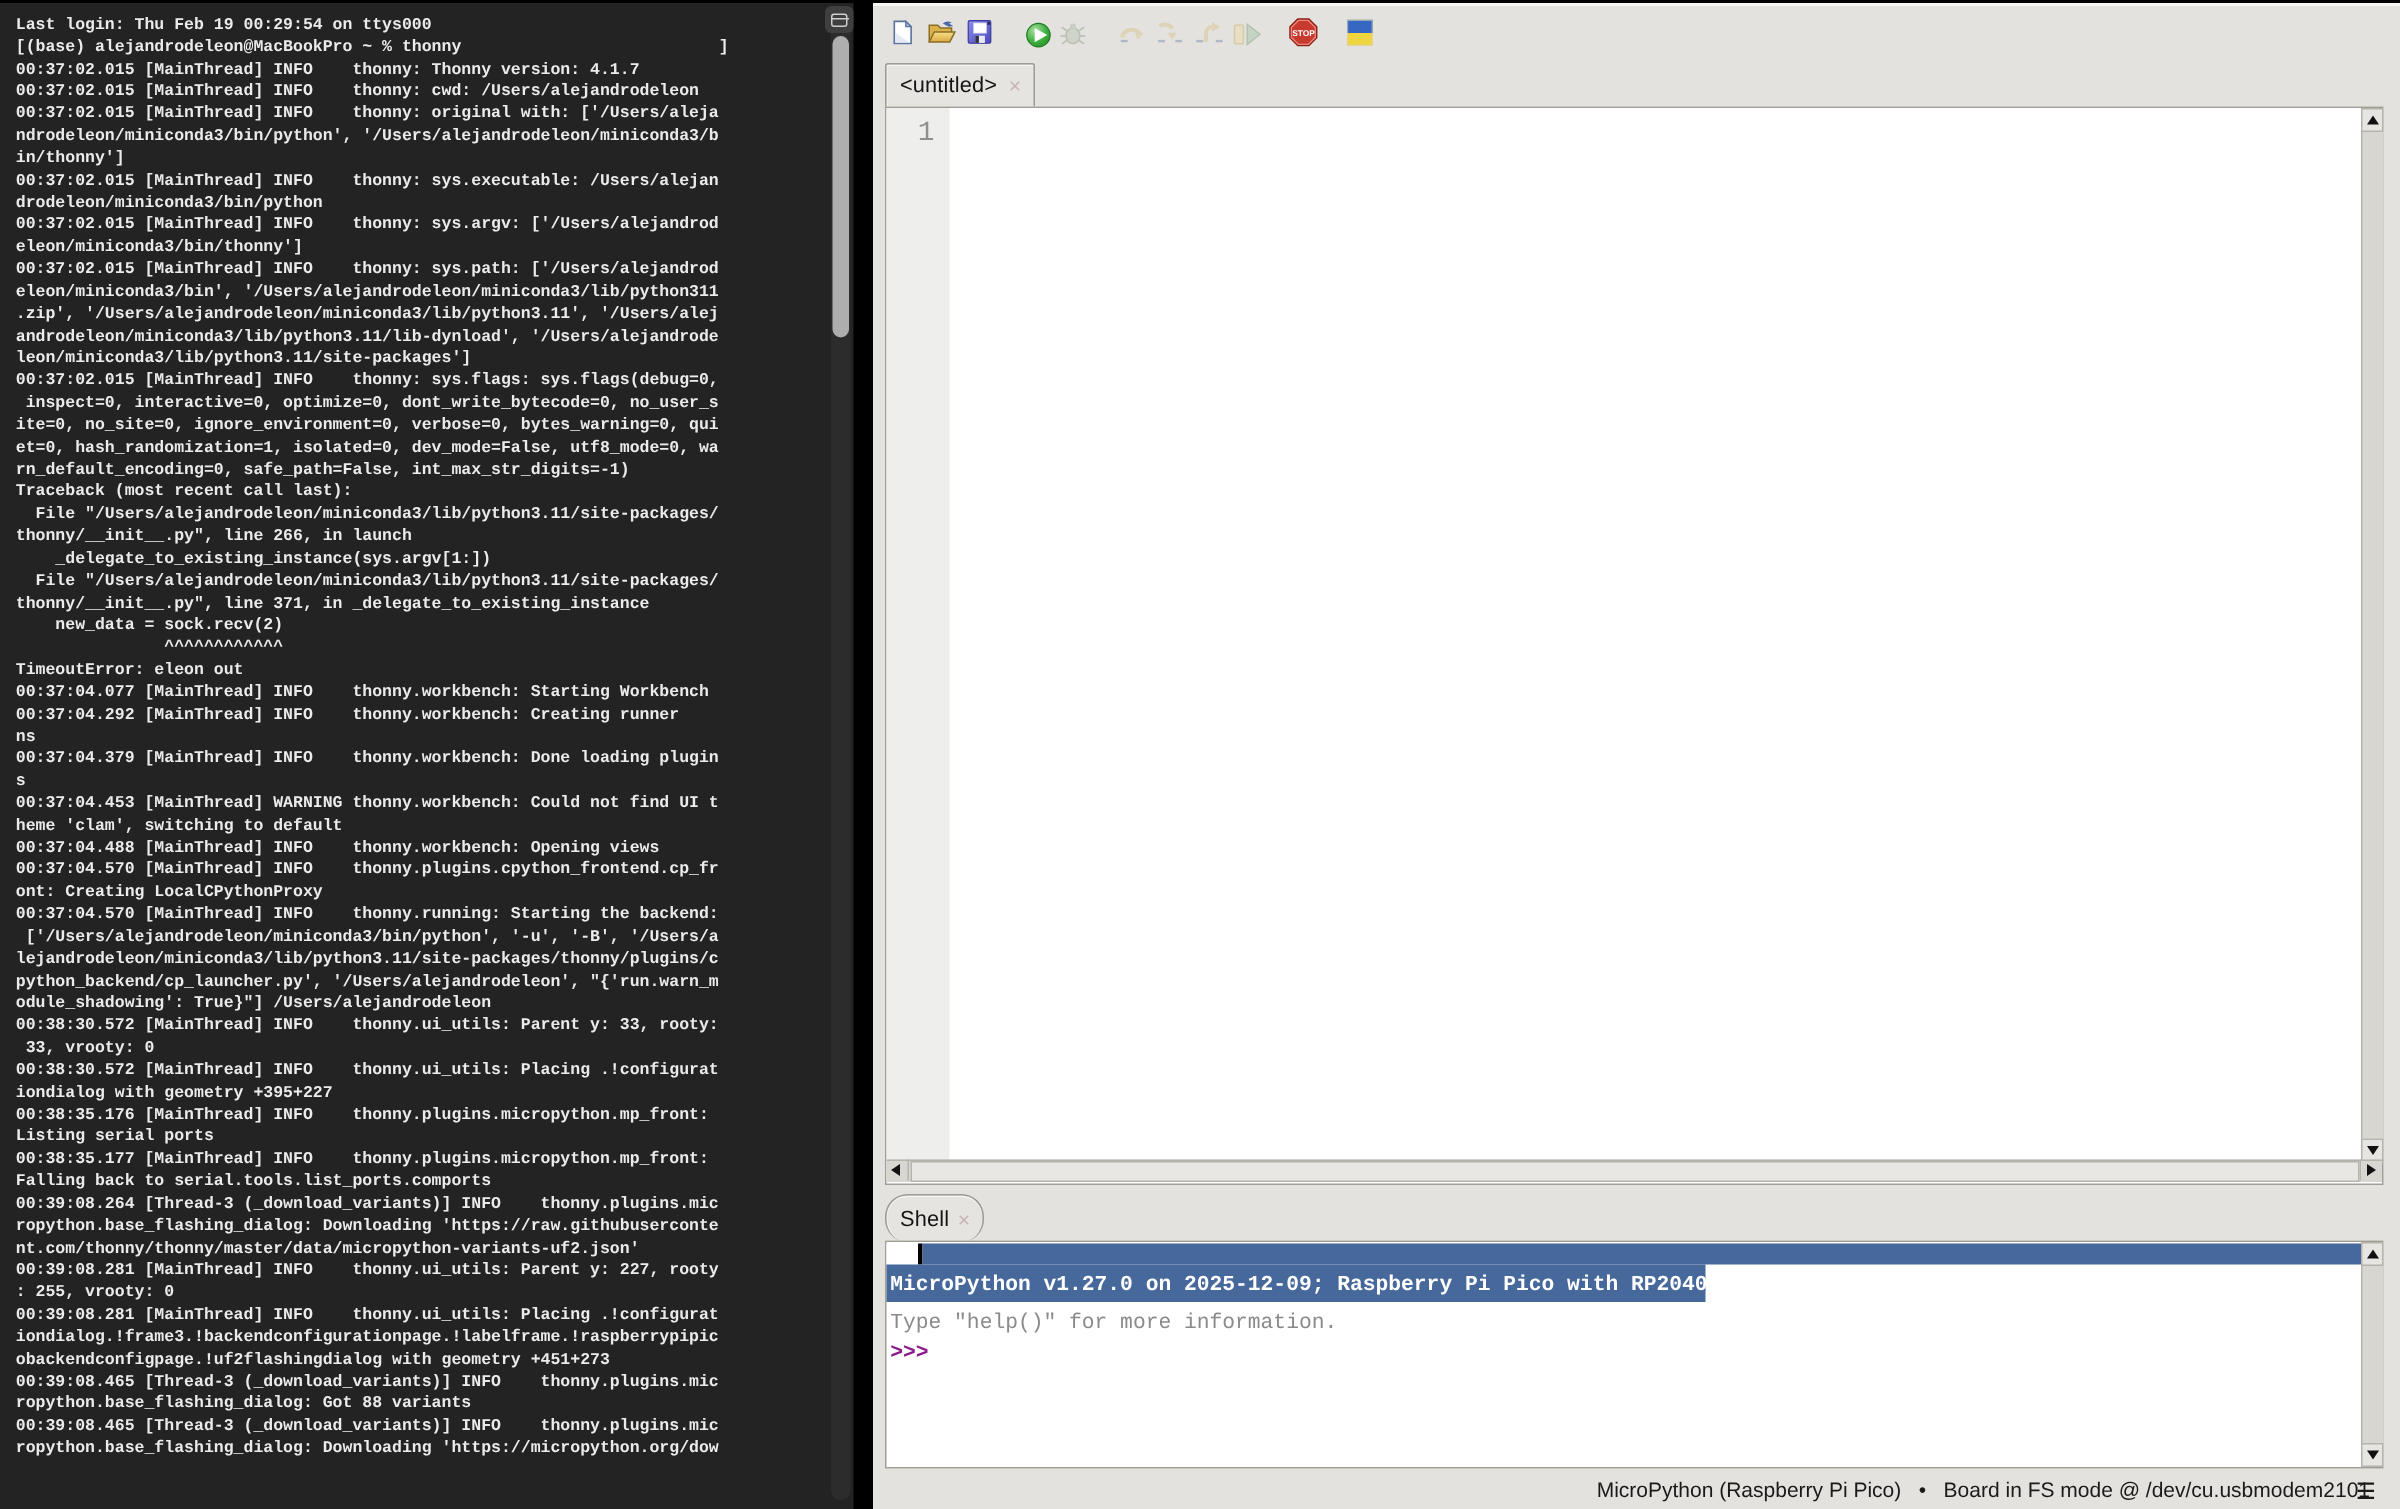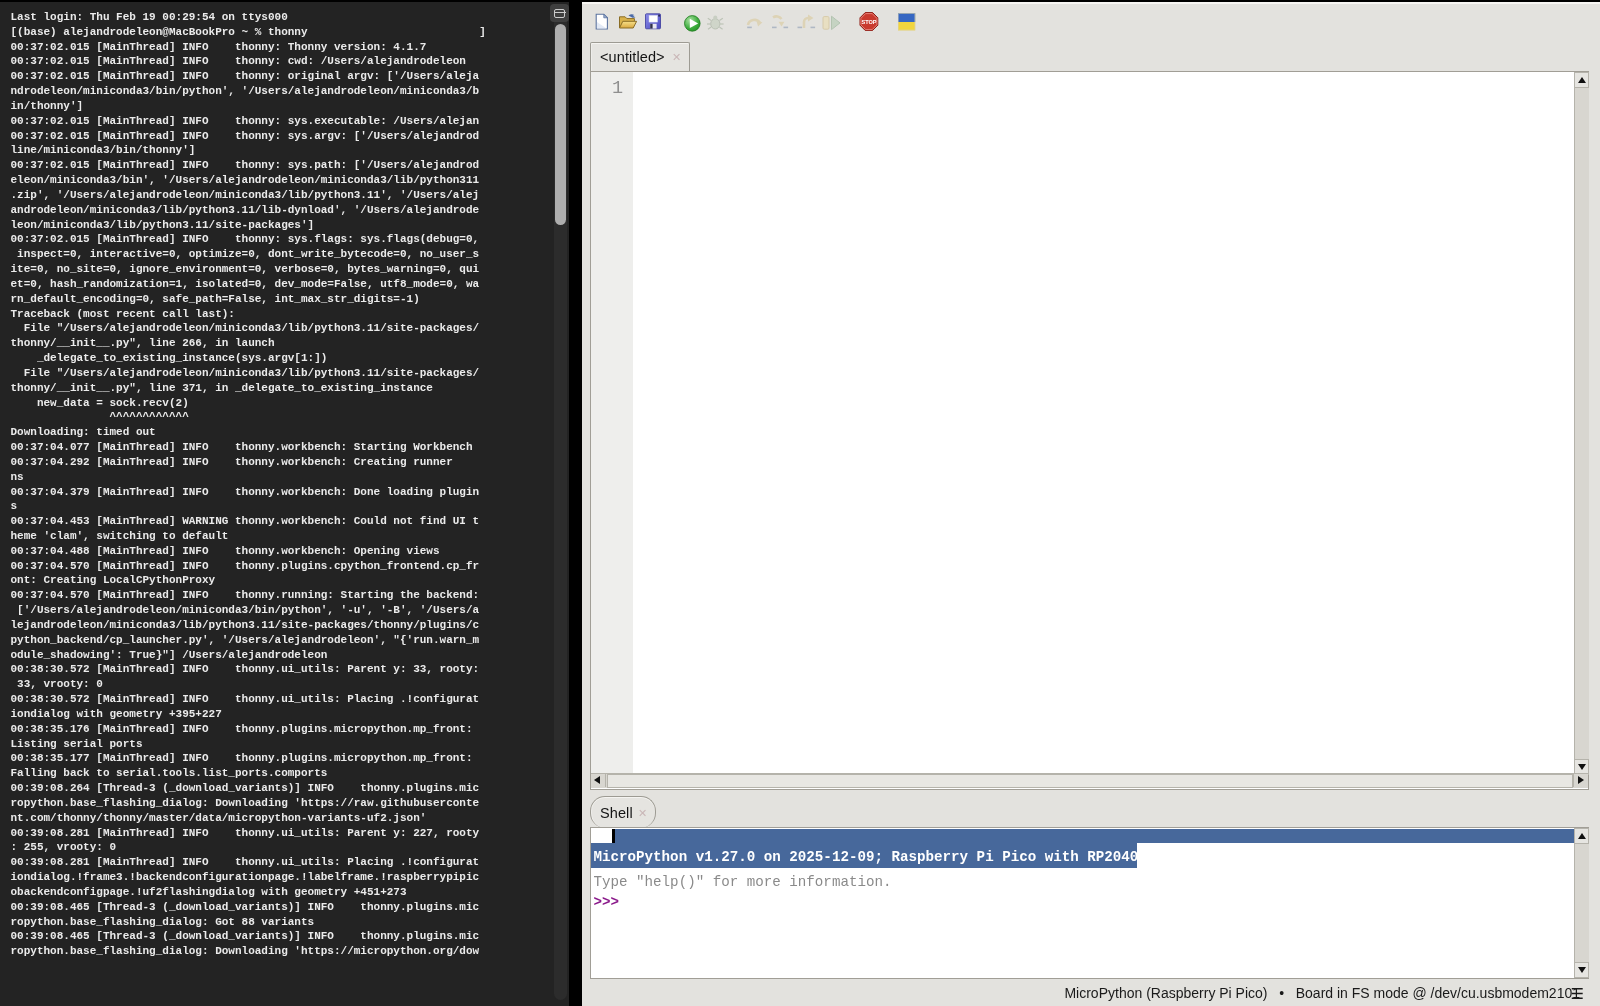--- a/index.html
+++ b/index.html
@@ -33,45 +33,46 @@
   .thumb{position:absolute;background:#e8e7e3;border:1px solid #b5b3ab;}
 </style>
 </head>
 <body>
 <div id="term">
   <div id="termtext">
 <div>Last login: Thu Feb 19 00:29:54 on ttys000</div>
       <div>[(base) alejandrodeleon@MacBookPro ~ % thonny                          ]</div>
       <div>00:37:02.015 [MainThread] INFO    thonny: Thonny version: 4.1.7</div>
       <div>00:37:02.015 [MainThread] INFO    thonny: cwd: /Users/alejandrodeleon</div>
-      <div>00:37:02.015 [MainThread] INFO    thonny: original argv: ['/Users/aleja</div>
+      <div>00:37:02.015 [MainThread] INFO    thonny: original with: ['/Users/aleja</div>
       <div>ndrodeleon/miniconda3/bin/python', '/Users/alejandrodeleon/miniconda3/b</div>
       <div>in/thonny']</div>
       <div>00:37:02.015 [MainThread] INFO    thonny: sys.executable: /Users/alejan</div>
+      <div>drodeleon/miniconda3/bin/python</div>
       <div>00:37:02.015 [MainThread] INFO    thonny: sys.argv: ['/Users/alejandrod</div>
-      <div>line/miniconda3/bin/thonny']</div>
+      <div>eleon/miniconda3/bin/thonny']</div>
       <div>00:37:02.015 [MainThread] INFO    thonny: sys.path: ['/Users/alejandrod</div>
       <div>eleon/miniconda3/bin', '/Users/alejandrodeleon/miniconda3/lib/python311</div>
       <div>.zip', '/Users/alejandrodeleon/miniconda3/lib/python3.11', '/Users/alej</div>
       <div>androdeleon/miniconda3/lib/python3.11/lib-dynload', '/Users/alejandrode</div>
       <div>leon/miniconda3/lib/python3.11/site-packages']</div>
       <div>00:37:02.015 [MainThread] INFO    thonny: sys.flags: sys.flags(debug=0,</div>
       <div> inspect=0, interactive=0, optimize=0, dont_write_bytecode=0, no_user_s</div>
       <div>ite=0, no_site=0, ignore_environment=0, verbose=0, bytes_warning=0, qui</div>
       <div>et=0, hash_randomization=1, isolated=0, dev_mode=False, utf8_mode=0, wa</div>
       <div>rn_default_encoding=0, safe_path=False, int_max_str_digits=-1)</div>
       <div>Traceback (most recent call last):</div>
       <div>  File "/Users/alejandrodeleon/miniconda3/lib/python3.11/site-packages/</div>
       <div>thonny/__init__.py", line 266, in launch</div>
       <div>    _delegate_to_existing_instance(sys.argv[1:])</div>
       <div>  File "/Users/alejandrodeleon/miniconda3/lib/python3.11/site-packages/</div>
       <div>thonny/__init__.py", line 371, in _delegate_to_existing_instance</div>
       <div>    new_data = sock.recv(2)</div>
       <div>               ^^^^^^^^^^^^</div>
-      <div>Downloading: timed out</div>
+      <div>TimeoutError: eleon out</div>
       <div>00:37:04.077 [MainThread] INFO    thonny.workbench: Starting Workbench</div>
       <div>00:37:04.292 [MainThread] INFO    thonny.workbench: Creating runner</div>
       <div>ns</div>
       <div>00:37:04.379 [MainThread] INFO    thonny.workbench: Done loading plugin</div>
       <div>s</div>
       <div>00:37:04.453 [MainThread] WARNING thonny.workbench: Could not find UI t</div>
       <div>heme 'clam', switching to default</div>
       <div>00:37:04.488 [MainThread] INFO    thonny.workbench: Opening views</div>
       <div>00:37:04.570 [MainThread] INFO    thonny.plugins.cpython_frontend.cp_fr</div>
       <div>ont: Creating LocalCPythonProxy</div>

